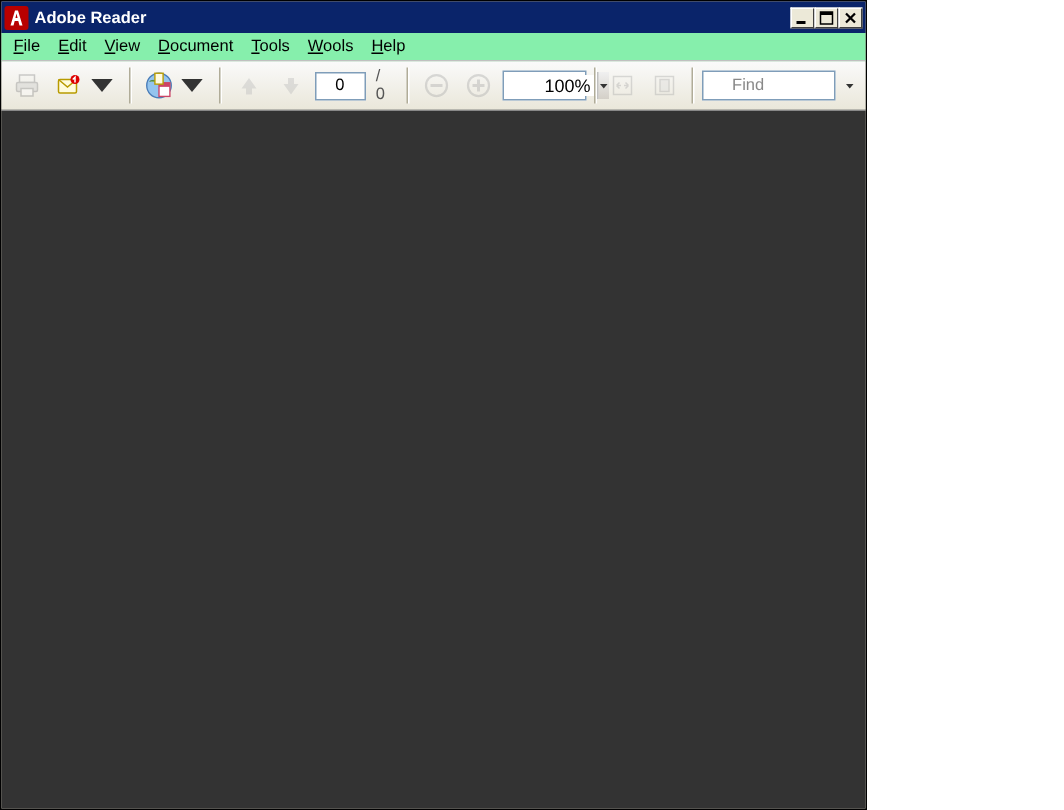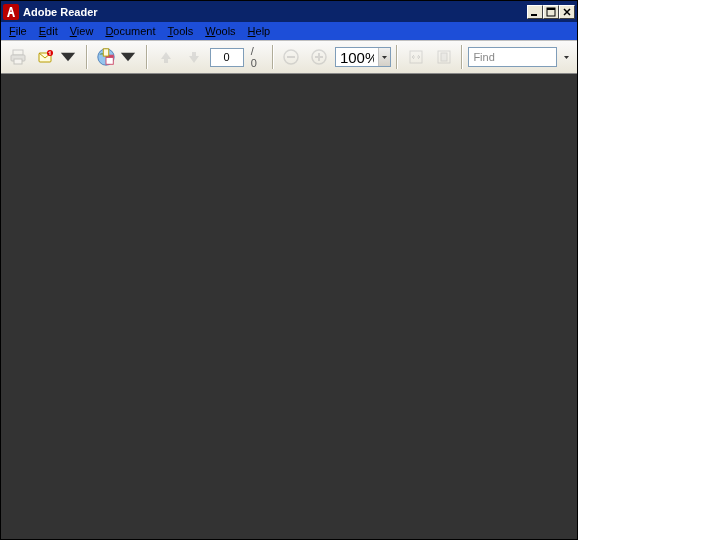--- a/index.html
+++ b/index.html
@@ -9,41 +9,41 @@
 
 .titlebar { height: 21px; background: linear-gradient(to bottom, #0a246a 0%, #0a246a 100%); display: flex; align-items: center; padding: 0 2px; color: #fff; }
 .titlebar-icon { width: 16px; height: 16px; background: #b80000; border-radius: 2px; display: flex; align-items: center; justify-content: center; margin-right: 4px; }
 .titlebar-icon svg { width: 12px; height: 12px; }
 .titlebar-text { font-weight: bold; font-size: 11px; flex: 1; }
 .win-buttons { display: flex; gap: 0; }
 .win-btn { width: 16px; height: 14px; background: #ece9d8; border: 1px solid #fff; border-right-color:#404040; border-bottom-color:#404040; display: flex; align-items: center; justify-content: center; margin-left: 0; cursor: pointer; }
 .win-btn svg { width: 10px; height: 10px; }
 
 
-.menubar { height: 19px; background: #1d4ed8; display: flex; align-items: center; padding: 0 2px; font-size: 11px; border-bottom: 1px solid #c0c0c0; }
+.menubar { height: 19px; background: #86efac; display: flex; align-items: center; padding: 0 2px; font-size: 11px; border-bottom: 1px solid #c0c0c0; }
 .menu-item { padding: 2px 6px; cursor: pointer; }
 .menu-item .ul { text-decoration: underline; }
 
 
 .toolbar { height: 33px; background: linear-gradient(to bottom, #fafafa 0%, #eae7da 100%); display: flex; align-items: center; padding: 0 4px; gap: 3px; border-bottom: 1px solid #888; }
 .tbtn { width: 26px; height: 26px; border: 1px solid transparent; border-radius: 3px; display: flex; align-items: center; justify-content: center; cursor: pointer; background: transparent; }
 .tbtn.disabled { opacity: 0.4; cursor: default; }
 .tbtn svg { width: 20px; height: 20px; }
 .tbtn-wide { width: auto; padding: 0 2px; gap: 1px; }
 .tsep { width: 2px; height: 24px; border-left: 1px solid #b0ac98; border-right: 1px solid #fff; margin: 0 2px; }
 .drop-arrow { width: 7px; height: 7px; margin-left: 1px; }
 
 .page-box { width: 34px; height: 19px; border: 1px solid #7f9db9; background: #fff; text-align: center; font-size: 11px; padding: 2px 0; outline: none; }
 .page-total { padding: 0 4px; color: #555; font-size: 11px; }
 
 .zoom-box { width: 56px; height: 20px; border: 1px solid #7f9db9; background: #fff; display: flex; align-items: center; }
-.zoom-input { border: none; width: 42px; text-align: left; padding: 0 4px; font-size: 15px; outline: none; background: #fff; }
+.zoom-input { border: none; width: 42px; text-align: right; padding: 0 4px; font-size: 12px; outline: none; background: #fff; margin-left: 20px; }
 .zoom-dd { width: 13px; height: 18px; background: linear-gradient(#f0f0f0,#d4d0c8); border-left: 1px solid #c0c0c0; display:flex; align-items:center; justify-content:center; cursor:pointer; }
 
-.find-box { width: 92px; height: 20px; border: 1px solid #7f9db9; background: #fff; display: flex; align-items: center; margin-left: 0; }
+.find-box { width: 92px; height: 20px; border: 1px solid #7f9db9; background: #fff; display: flex; align-items: center; margin-left: 0; padding-left: 15px; }
 .find-input { border: none; width: 100%; padding: 0 4px; font-size: 11px; color: #888; outline: none; background: #fff; }
 .find-dd { width: 13px; height: 20px; display:flex; align-items:center; justify-content:center; cursor:pointer; }
 
 
 .hdrstrip { height:4px; background:#333; }
 .canvas { flex: 1; background: #333333; }
 </style>
 </head>
 <body>
 <div class="window">

